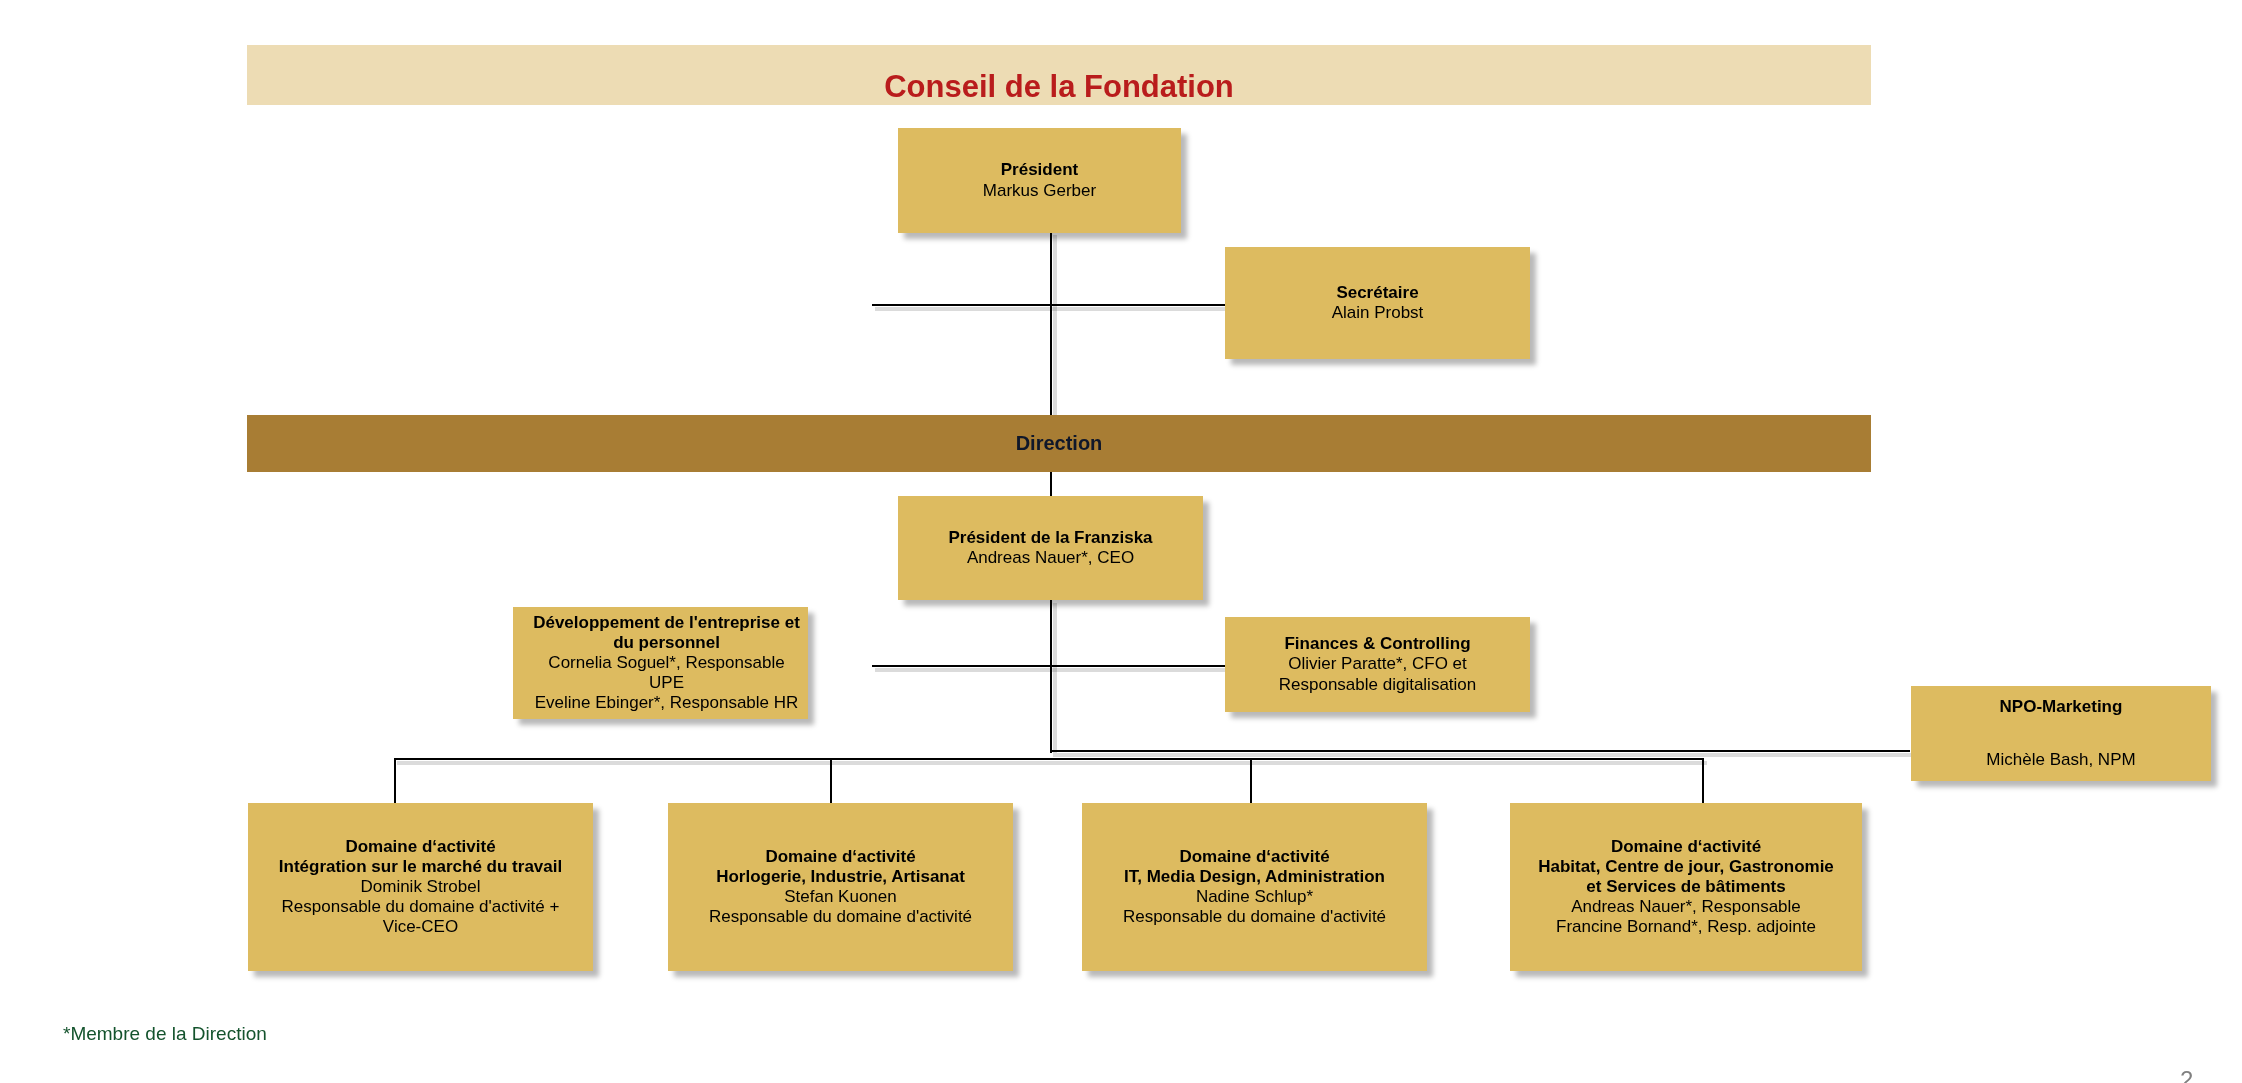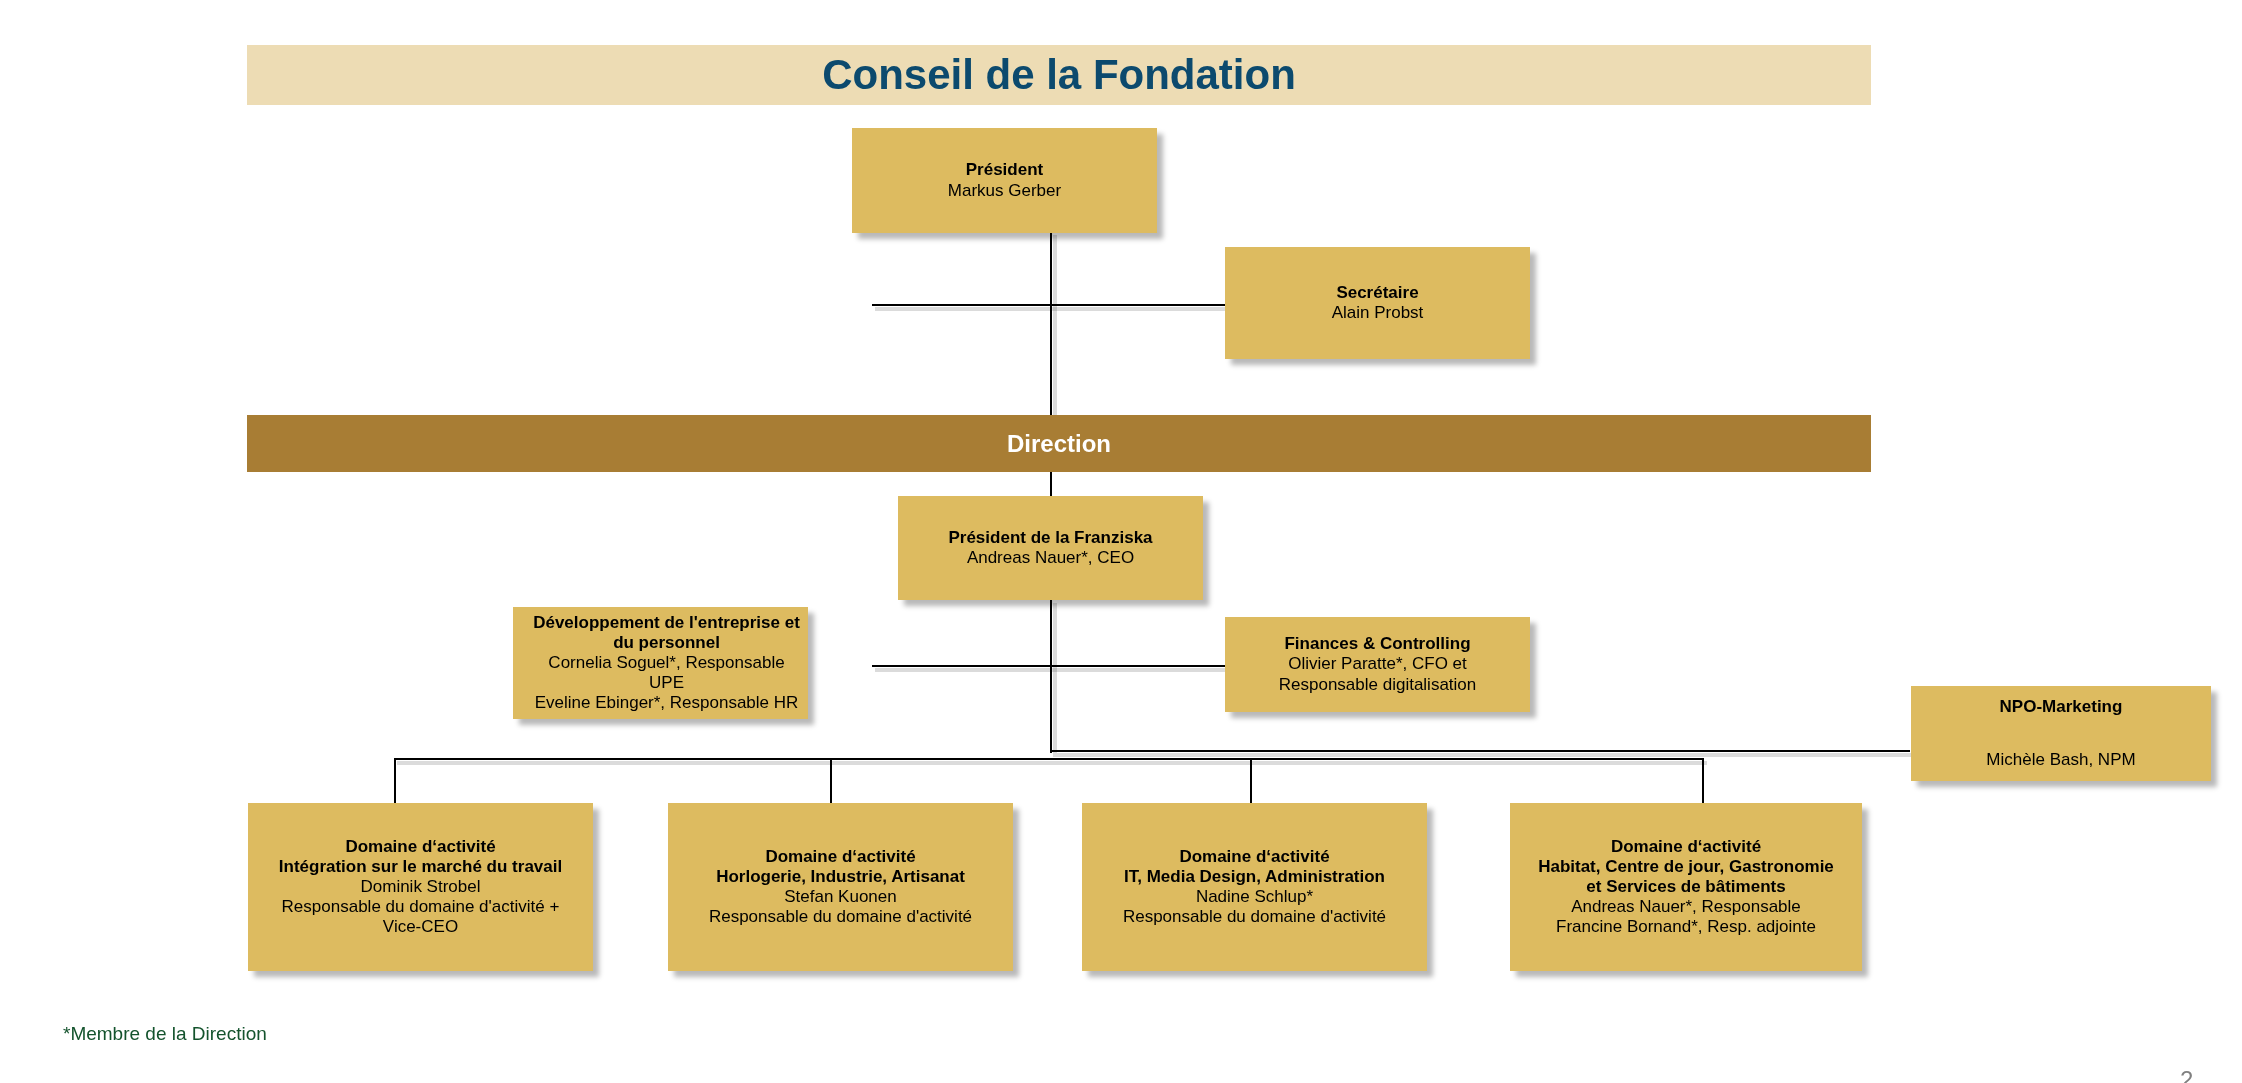--- a/index.html
+++ b/index.html
@@ -24,27 +24,28 @@
     position: absolute;
     display: flex;
     align-items: center;
     justify-content: center;
     text-align: center;
     font-weight: bold;
     z-index: 3;
   }
   .banner-light {
     background: #EDDCB4;
-    color: #0c4a6e;
-    font-size: 42px;
+    color: #b91c1c;
+    font-size: 31px;
+    align-items: flex-end;
   }
   .banner-dark {
     background: #A87D34;
-    color: #ffffff;
-    font-size: 24px;
+    color: #0f172a;
+    font-size: 20px;
   }
 
   
   .node {
     position: absolute;
     background: #DDBB60;
     box-shadow: 6px 6px 5px rgba(0,0,0,0.28);
     display: flex;
     flex-direction: column;
     align-items: center;
@@ -125,21 +126,21 @@
   <div class="line v" style="left:1702px; top:758px; height:45px;"></div>
 
   <div class="banner banner-light" style="left:247px; top:45px; width:1624px; height:60px;">
     <span>Conseil de la Fondation</span>
   </div>
 
   <div class="banner banner-dark" style="left:247px; top:415px; width:1624px; height:57px;">
     <span>Direction</span>
   </div>
 
-  <div class="node" style="left:852px; top:128px; width:305px; height:105px;">
+  <div class="node" style="left:898px; top:128px; width:283px; height:105px;">
     <div class="ttl">Président</div>
     <div class="sub">Markus Gerber</div>
   </div>
 
 
   <div class="node" style="left:1225px; top:247px; width:305px; height:112px;">
     <div class="ttl">Secrétaire</div>
     <div class="sub">Alain Probst</div>
   </div>
 

